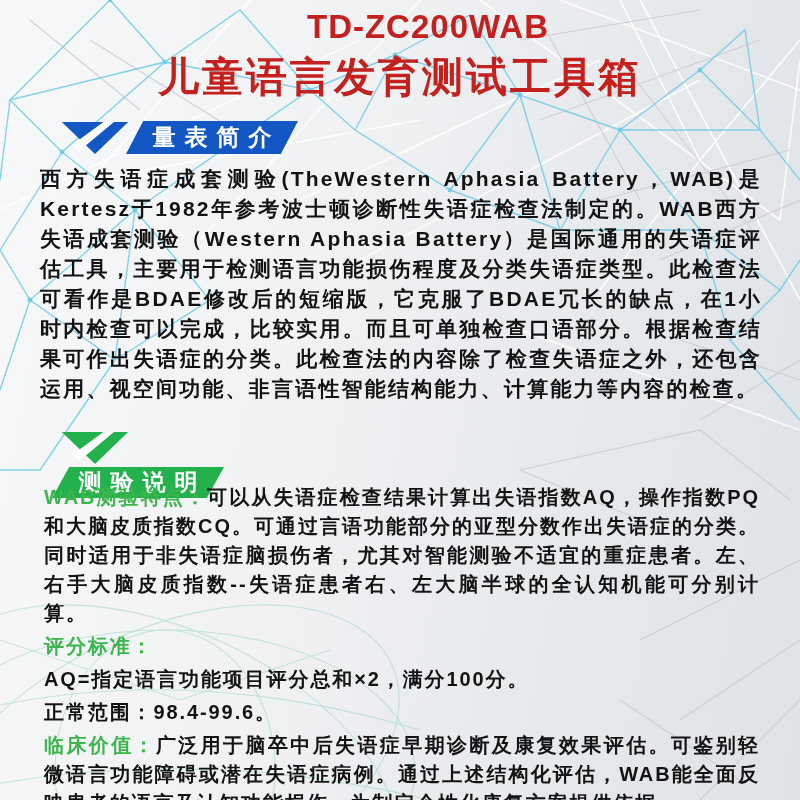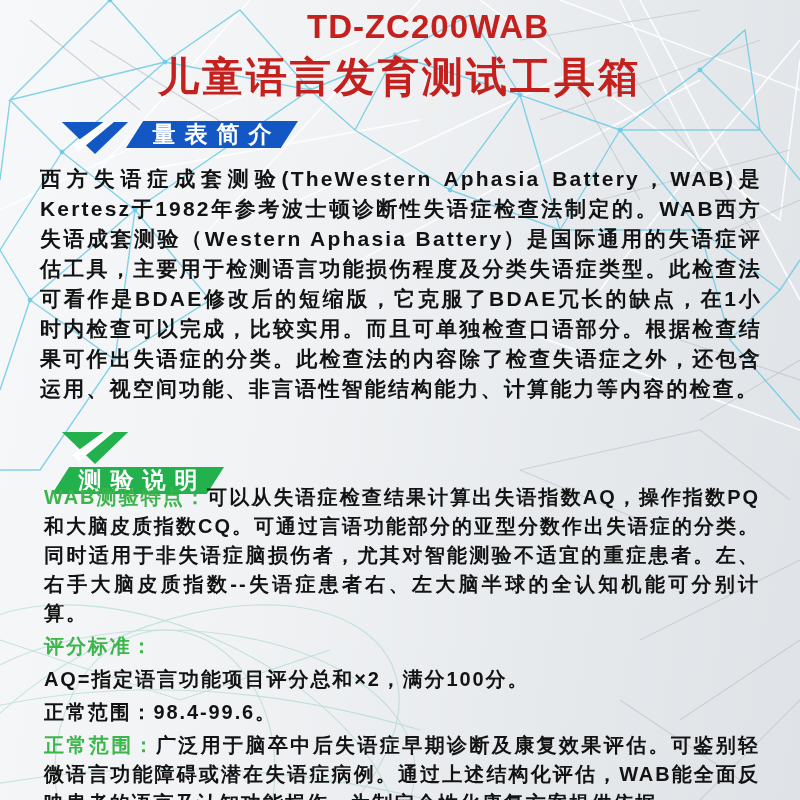--- a/index.html
+++ b/index.html
@@ -22,21 +22,21 @@
   .title{
     position:absolute;top:50px;left:0;width:100%;text-align:center;margin:0;
     color:#c4201e;font-size:41px;font-weight:bold;letter-spacing:3px;
   }
 
   .section-header{position:absolute;left:58px;height:36px;display:flex;align-items:flex-start;}
   .sh-intro{top:120px;}
   .sh-notes{top:430px;flex-direction:column;}
   .tri{width:74px;height:36px;flex:0 0 auto;}
   .banner{
-    margin-left:-6px;width:172px;height:27px;margin-top:1px;
+    margin-left:-6px;width:172px;height:33px;margin-top:1px;
     display:flex;align-items:center;justify-content:center;
     clip-path:polygon(10% 0,100% 0,90% 100%,0 100%);
   }
   .banner.blue{background:#1257c3;}
   .banner.green{background:#22b14c;}
   .banner span{
     color:#ffffff;font-size:23px;font-weight:bold;letter-spacing:9px;
     text-indent:9px;white-space:nowrap;
   }
 
@@ -166,17 +166,17 @@
       <div class="banner green">
         <span>测验说明</span>
       </div>
     </div>
 
     <div class="notes">
       <p><span class="green-label">WAB测验特点：</span><span>可以从失语症检查结果计算出失语指数AQ，操作指数PQ和大脑皮质指数CQ。可通过言语功能部分的亚型分数作出失语症的分类。同时适用于非失语症脑损伤者，尤其对智能测验不适宜的重症患者。左、右手大脑皮质指数--失语症患者右、左大脑半球的全认知机能可分别计算。</span></p>
       <p class="green-label">评分标准：</p>
       <p>AQ=指定语言功能项目评分总和×2，满分100分。</p>
       <p>正常范围：98.4-99.6。</p>
-      <p><span class="green-label">正常范围：</span><span>广泛用于脑卒中后失语症早期诊断及康复效果评估。可鉴别轻微语言功能障碍或潜在失语症病例。通过上述结构化评估，WAB能全面反映患者的语言及认知功能损伤，为制定个性化康复方案提供依据。</span></p>
+      <p><span class="green-label">临床价值：</span><span>广泛用于脑卒中后失语症早期诊断及康复效果评估。可鉴别轻微语言功能障碍或潜在失语症病例。通过上述结构化评估，WAB能全面反映患者的语言及认知功能损伤，为制定个性化康复方案提供依据。</span></p>
     </div>
 
   </div>
 </div>
 
 </body></html>

